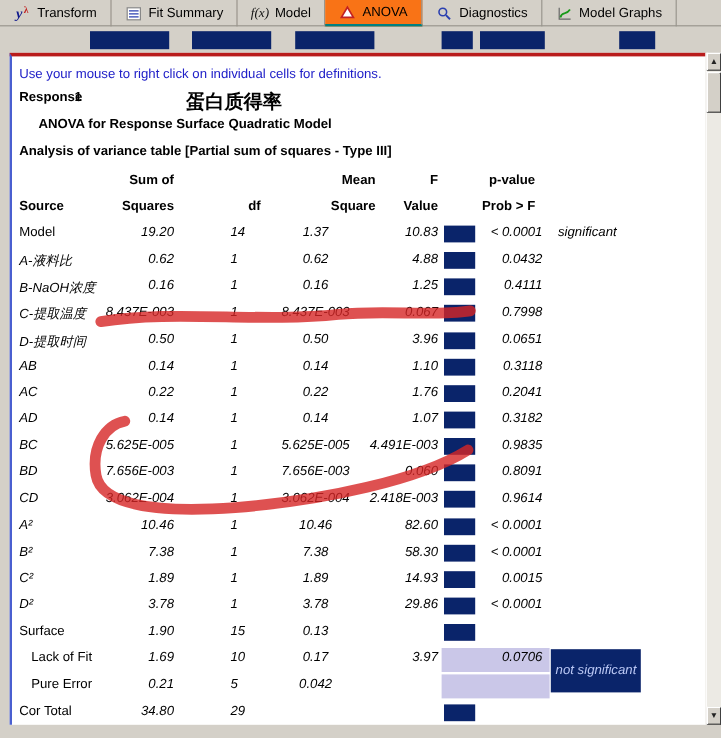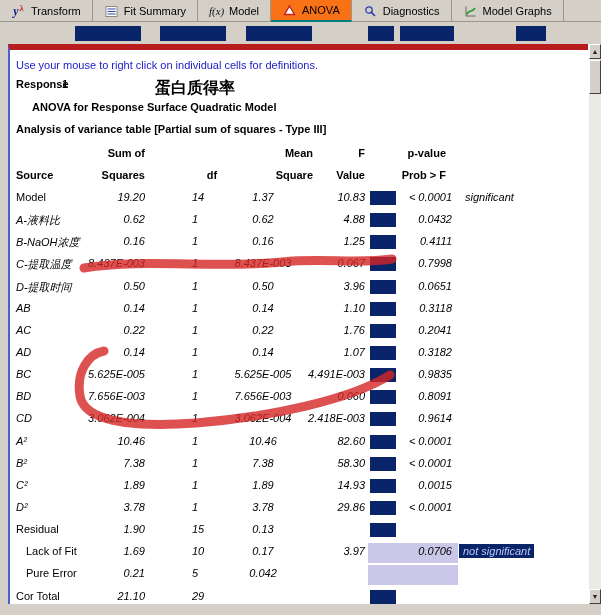--- a/index.html
+++ b/index.html
@@ -19,21 +19,21 @@
     color:#101a8c;font-size:12px}
   .ic-yl sup{color:#c02020;font-size:8px;font-style:normal;transform:translateY(-3px);margin-left:1px}
   .ic-fx{font-family:"Liberation Serif",serif;font-style:italic;font-size:11px;color:#111}
 
   
   .strip{position:absolute;left:0;top:23px;width:100%;height:21px;background:#d4d0c8}
   .selcell{position:absolute;top:3px;height:15px;background:#0a246a}
 
   
   .panel{position:absolute;left:8px;top:44px;width:580px;height:560px;background:#fff;
-    border-top:6px solid #b91c1c;border-left:2px solid #4a5fd0;overflow:hidden;font-size:11px}
+    border-top:3px solid #b91c1c;border-left:2px solid #4a5fd0;overflow:hidden;font-size:11px}
   .hint{position:absolute;left:6px;top:9px;color:#2020c8}
   .respline{position:absolute;left:0;top:28px;width:100%;height:18px;font-weight:bold}
   .respline span{position:absolute;white-space:nowrap}
   .resp-label{left:6px}
   .resp-num{left:52px}
   .resp-name{left:145px;font-size:16px}
   .subtitle{position:absolute;left:22px;top:51px;font-weight:bold}
   .tabletitle{position:absolute;left:6px;top:73px;font-weight:bold}
 
   .hdr{position:absolute;left:0;width:100%;height:22px;font-weight:bold}
@@ -53,21 +53,21 @@
   .c-source.indent{left:16px}
   .c-source.it{font-style:italic}
   .num{font-style:italic}
   .c-ss{left:35px;width:100px;text-align:right}
   .c-df{left:182px;width:40px;text-align:left}
   .c-ms{left:203px;width:100px;text-align:center}
   .c-f{left:275px;width:80px;text-align:right}
   .navybox{left:360px;width:26px;height:14px;background:#0a246a}
   .c-p{left:342px;width:100px;text-align:right;z-index:2}
   .c-note{left:455px;font-style:italic}
-  .c-note.hl{left:449px;background:#0a246a;color:#bac7f4;padding:1px 4px;top:2px;z-index:2}
+  .c-note.hl{left:449px;background:#0a246a;color:#bac7f4;padding:12px 4px;top:2px;z-index:2}
   .lav{position:absolute;left:358px;top:1px;width:90px;height:20px;background:#cac7e8;z-index:1}
 
   
   .vscroll{position:absolute;left:588px;top:44px;width:13px;height:560px;
     background:#eceae4;border-left:1px solid #fff}
   .sbtn{position:absolute;left:0;width:12px;height:15px;background:#d4d0c8;
     border:1px solid;border-color:#fff #404040 #404040 #fff;
     font-size:7px;line-height:13px;text-align:center;color:#222}
   .sbtn.up{top:0}.sbtn.down{bottom:0}
   .sthumb{position:absolute;left:0;top:16px;width:12px;height:34px;background:#d4d0c8;
@@ -315,21 +315,21 @@
     <span class="c-source it">D²</span>
     <span class="c-ss num">3.78</span>
     <span class="c-df num">1</span>
     <span class="c-ms num">3.78</span>
     <span class="c-f num">29.86</span>
     <span class="navybox"></span>
     <span class="c-p num">&lt; 0.0001</span>
     <span class="c-note"></span>
   </div>
         <div class="trow">
-    <span class="c-source">Residual</span>
+    <span class="c-source">Surface</span>
     <span class="c-ss num">1.90</span>
     <span class="c-df num">15</span>
     <span class="c-ms num">0.13</span>
     <span class="c-f num"></span>
     <span class="navybox"></span>
     <span class="c-p num"></span>
     <span class="c-note"></span>
   </div>
         <div class="trow">
           <div class="lav"></div>
@@ -348,21 +348,21 @@
     <span class="c-ss num">0.21</span>
     <span class="c-df num">5</span>
     <span class="c-ms num">0.042</span>
     <span class="c-f num"></span>
 
     <span class="c-p num"></span>
     <span class="c-note"></span>
   </div>
         <div class="trow">
     <span class="c-source">Cor Total</span>
-    <span class="c-ss num">21.10</span>
+    <span class="c-ss num">34.80</span>
     <span class="c-df num">29</span>
     <span class="c-ms num"></span>
     <span class="c-f num"></span>
     <span class="navybox"></span>
     <span class="c-p num"></span>
     <span class="c-note"></span>
   </div>
       </div>
   </div>
 

